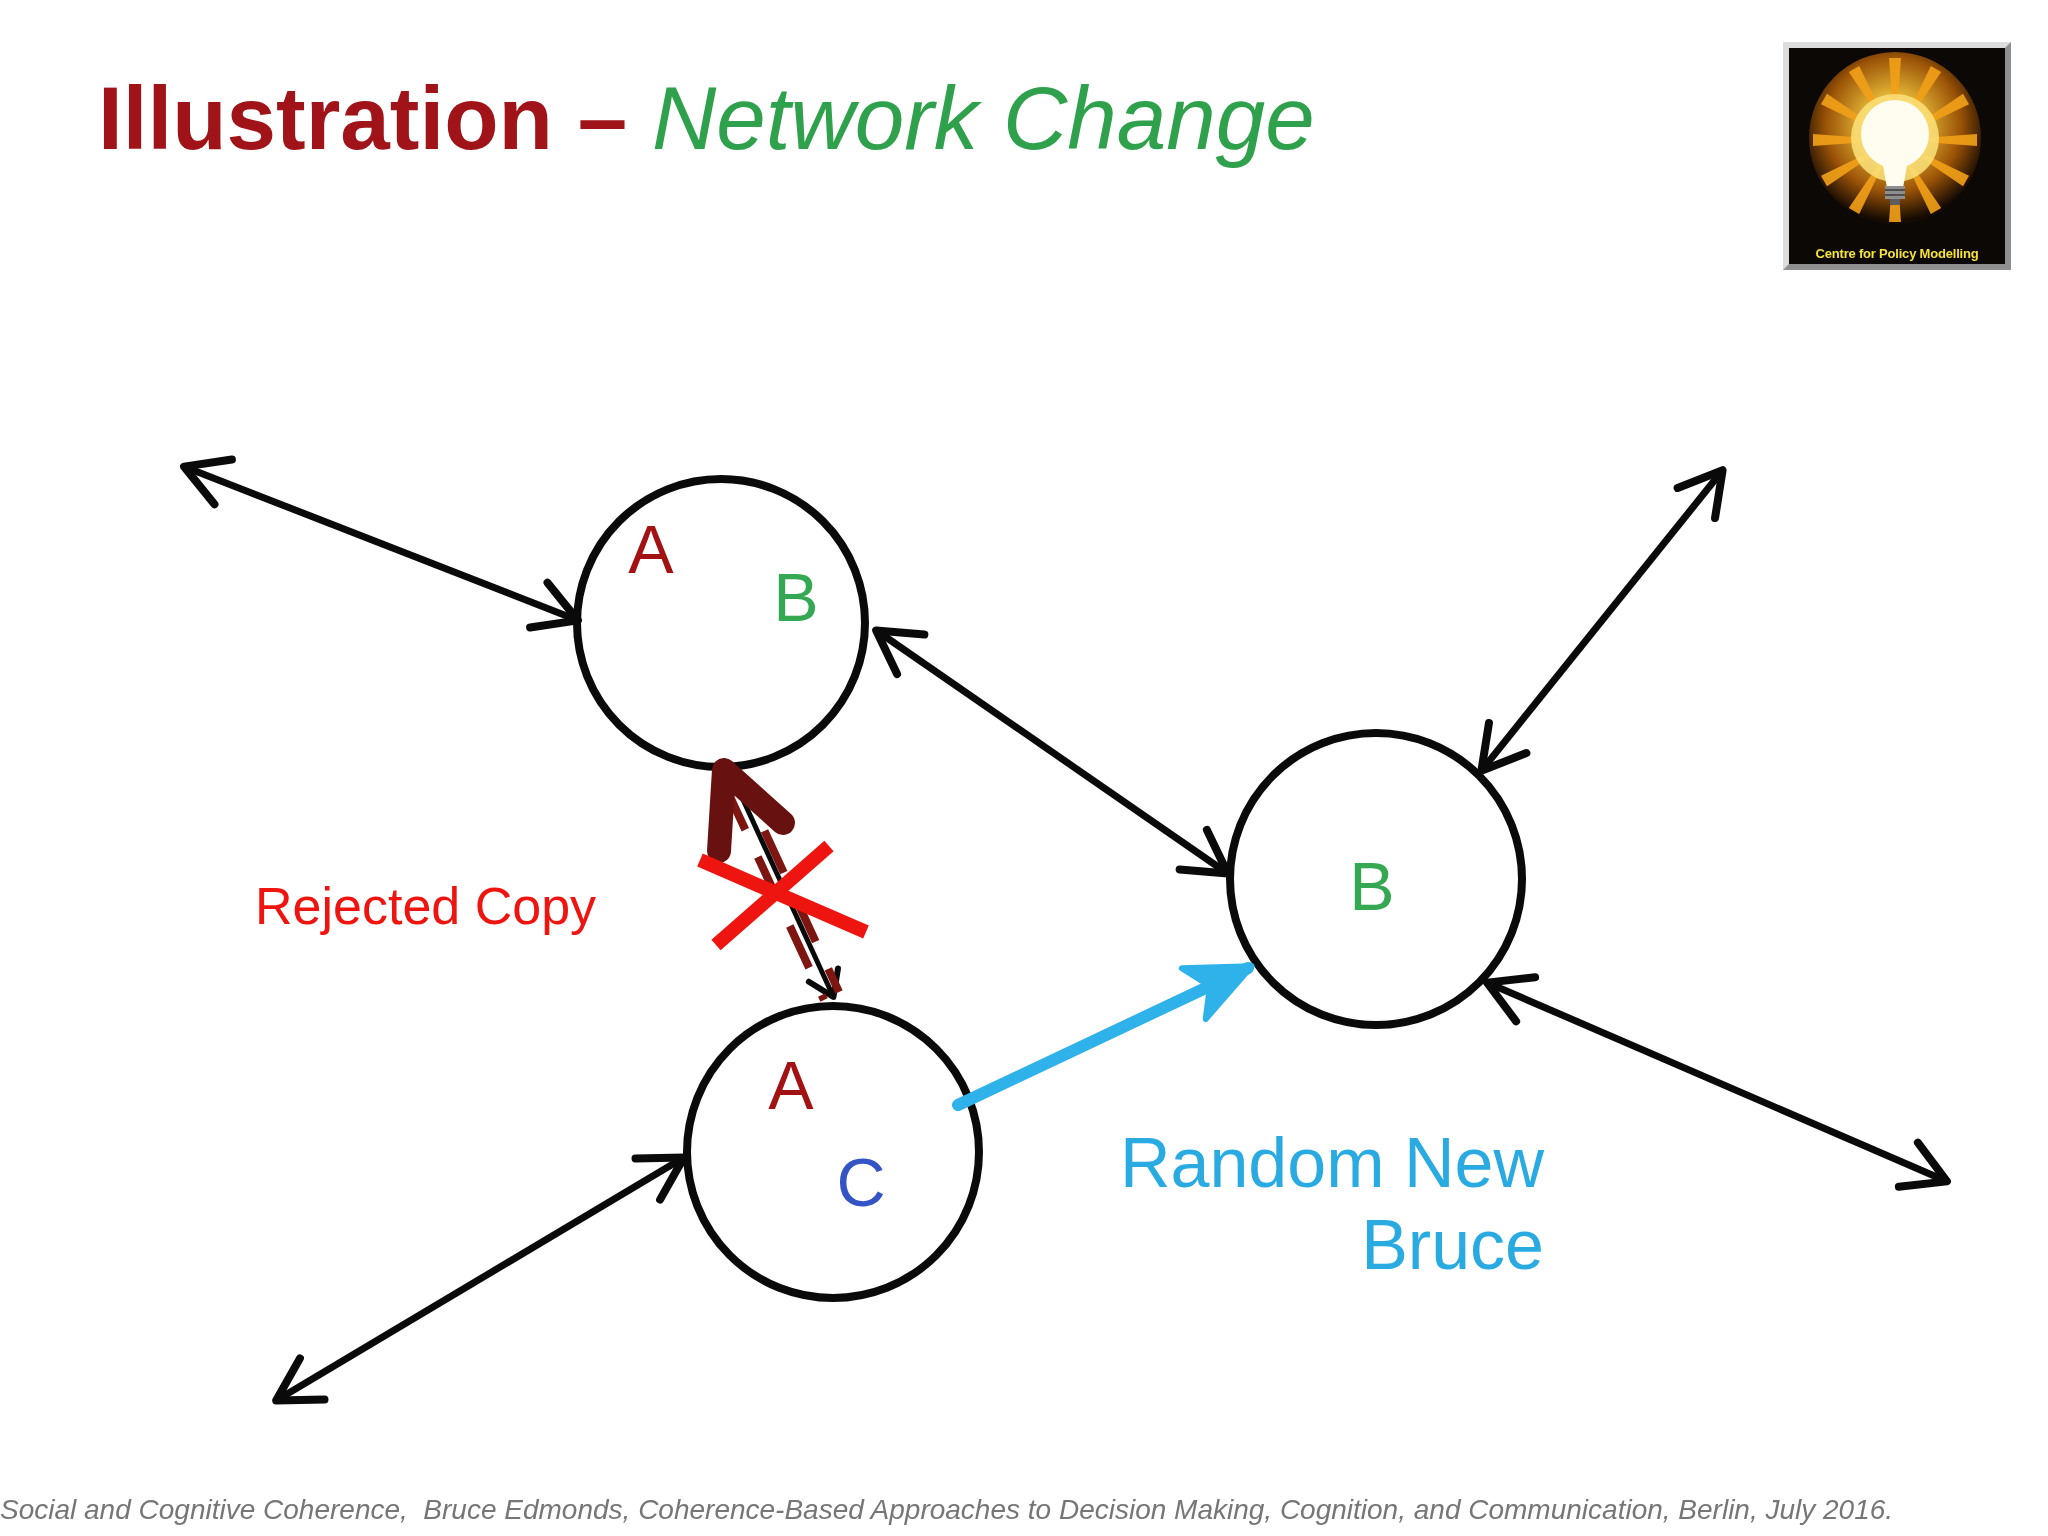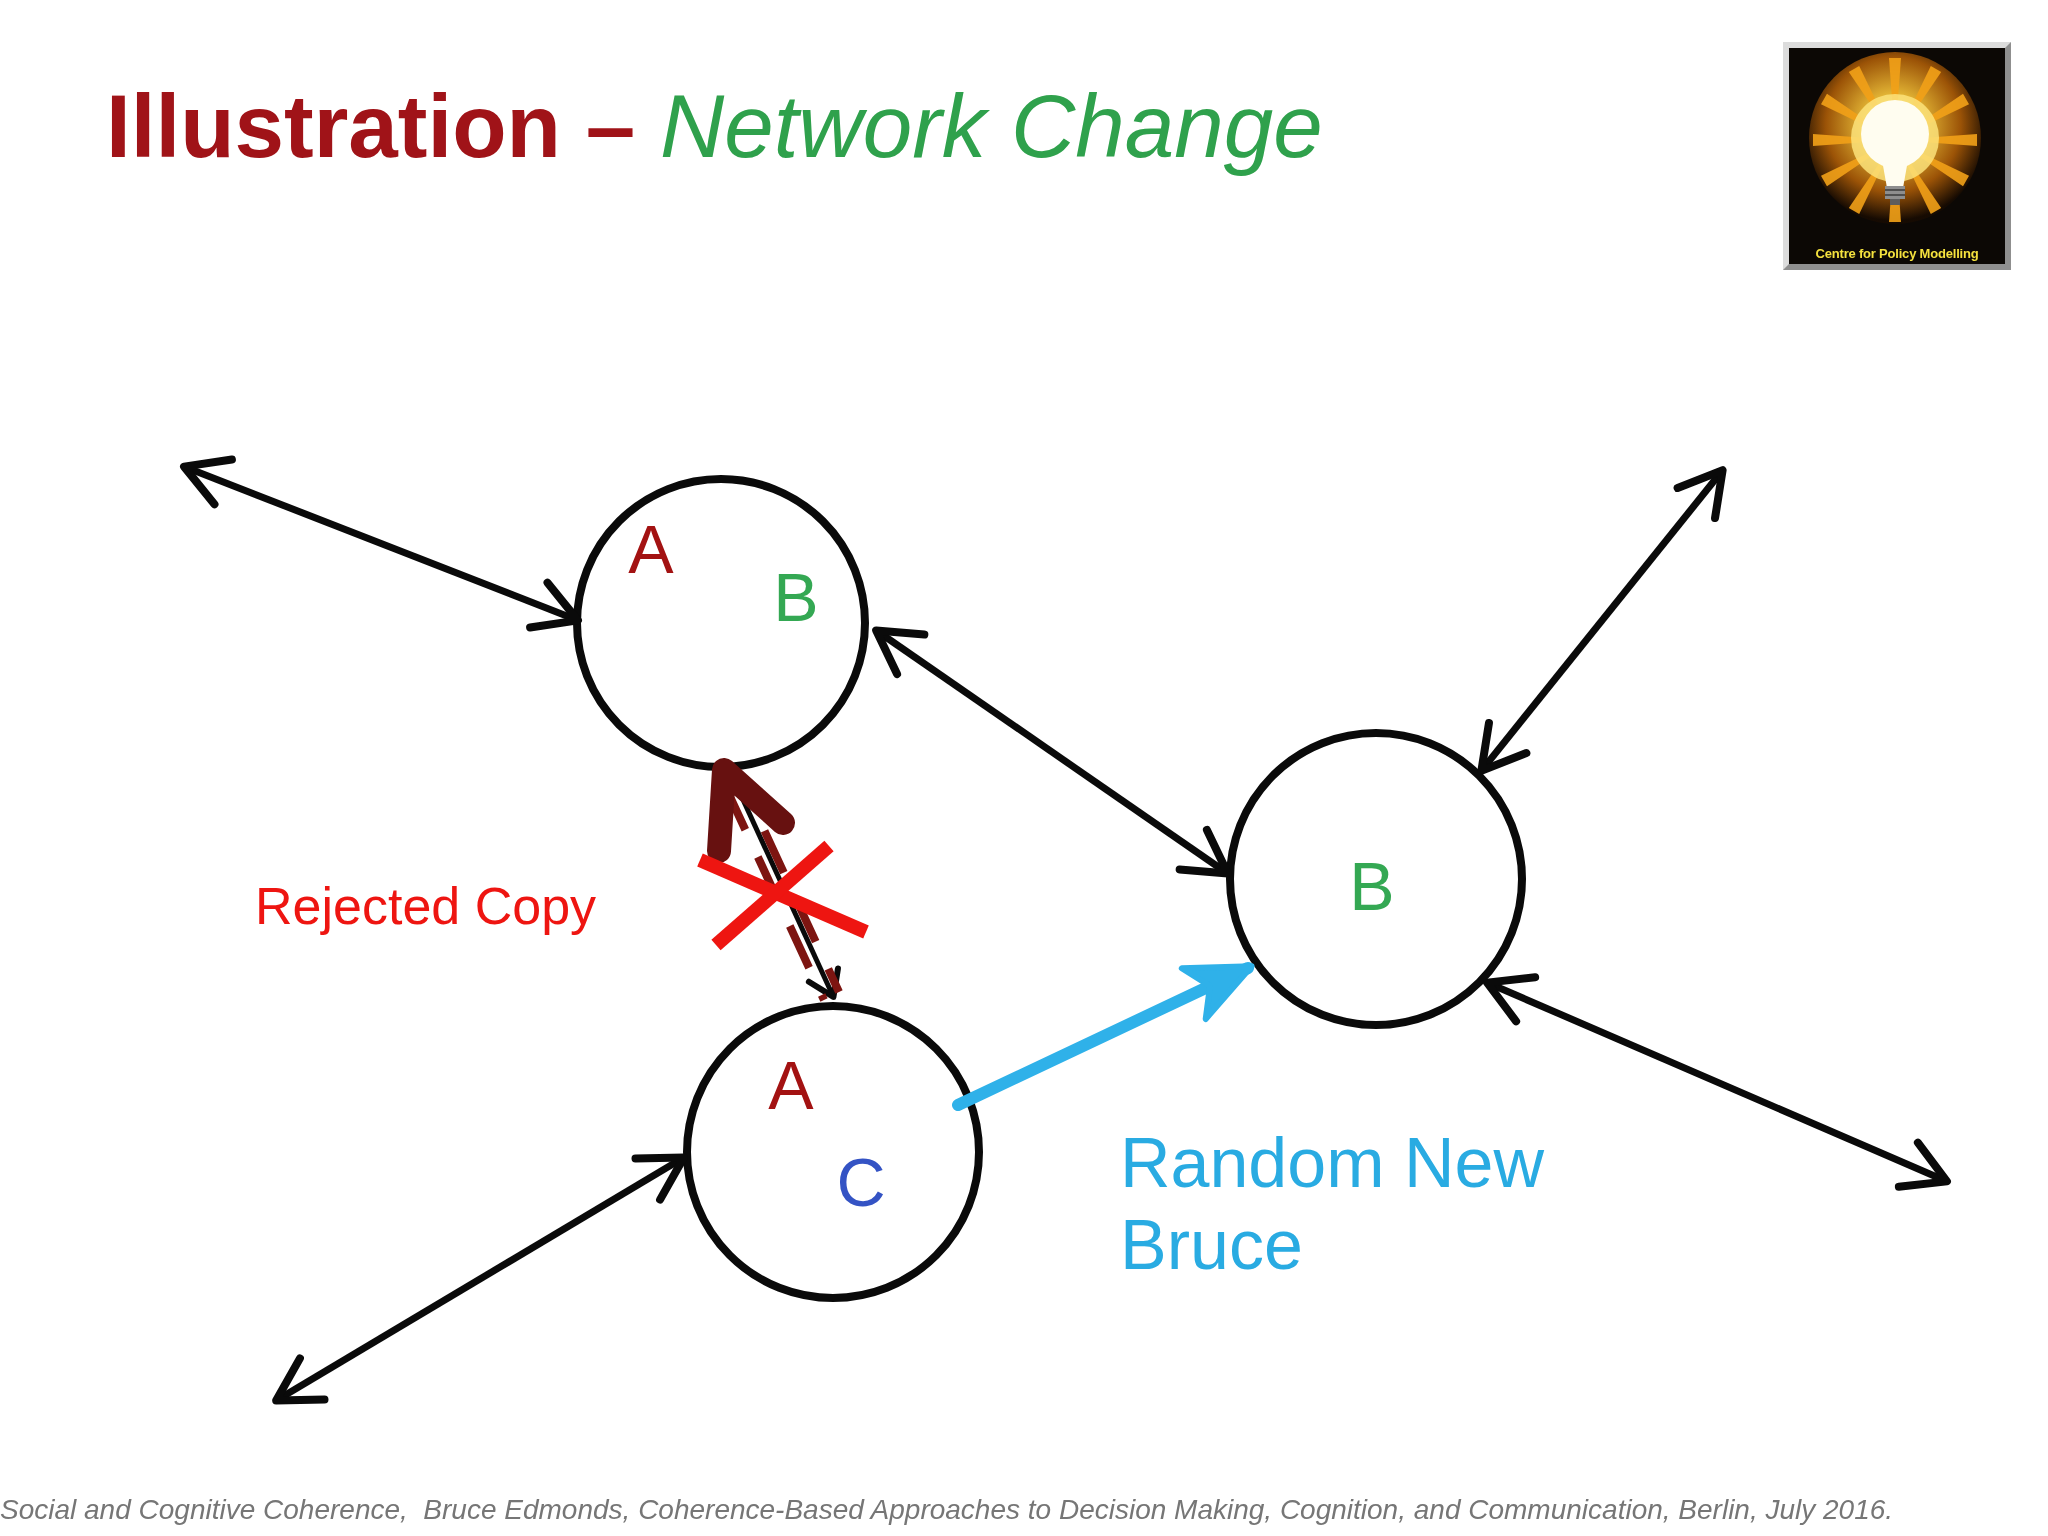--- a/index.html
+++ b/index.html
@@ -27,34 +27,34 @@
   .node-letter{
     position:absolute;transform:translate(-50%,-50%);
     font-size:68px;line-height:1;white-space:nowrap;
   }
   .rejected-label{
     position:absolute;left:255px;top:880px;
     color:#ee1511;font-size:52px;line-height:1;white-space:nowrap;
   }
   .random-label{
     position:absolute;left:1332px;top:1122px;transform:translateX(-50%);
-    color:#29abe2;font-size:70px;line-height:82px;text-align:left;white-space:nowrap;
+    color:#29abe2;font-size:70px;line-height:82px;text-align:right;white-space:nowrap;
   }
   
   .footer{
     position:absolute;right:6px;bottom:10px;left:0;
     color:#767676;font-size:28px;font-style:italic;text-align:left;white-space:pre;
   }
 </style>
 </head>
 <body>
 
 <div class="slide">
 
-  <h1 class="title" style="margin:8px;font-weight:normal;">
+  <h1 class="title" style="margin:0;font-weight:normal;">
     <span class="t-red">Illustration – </span><span class="t-green">Network Change</span>
   </h1>
 
   <div class="logo">
     <svg width="216" height="216" viewBox="0 0 216 216">
       <defs>
         <radialGradient id="glow" cx="49%" cy="42%" r="56%">
           <stop offset="0%" stop-color="#fff9d6"></stop>
           <stop offset="30%" stop-color="#f7c63a"></stop>
           <stop offset="70%" stop-color="#a85a07"></stop>

